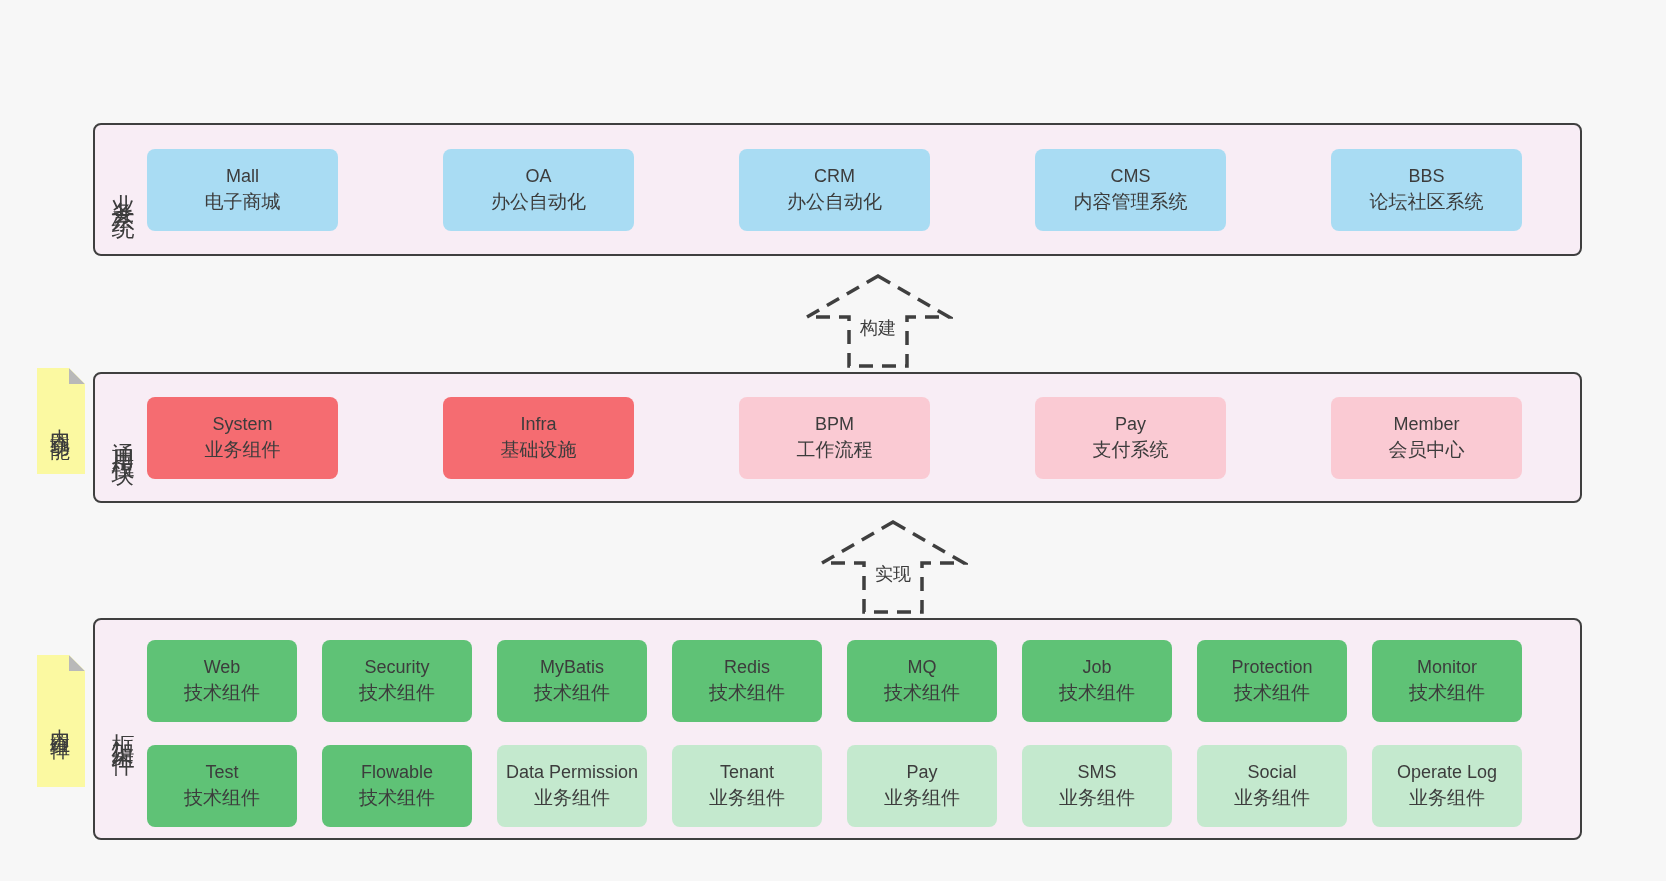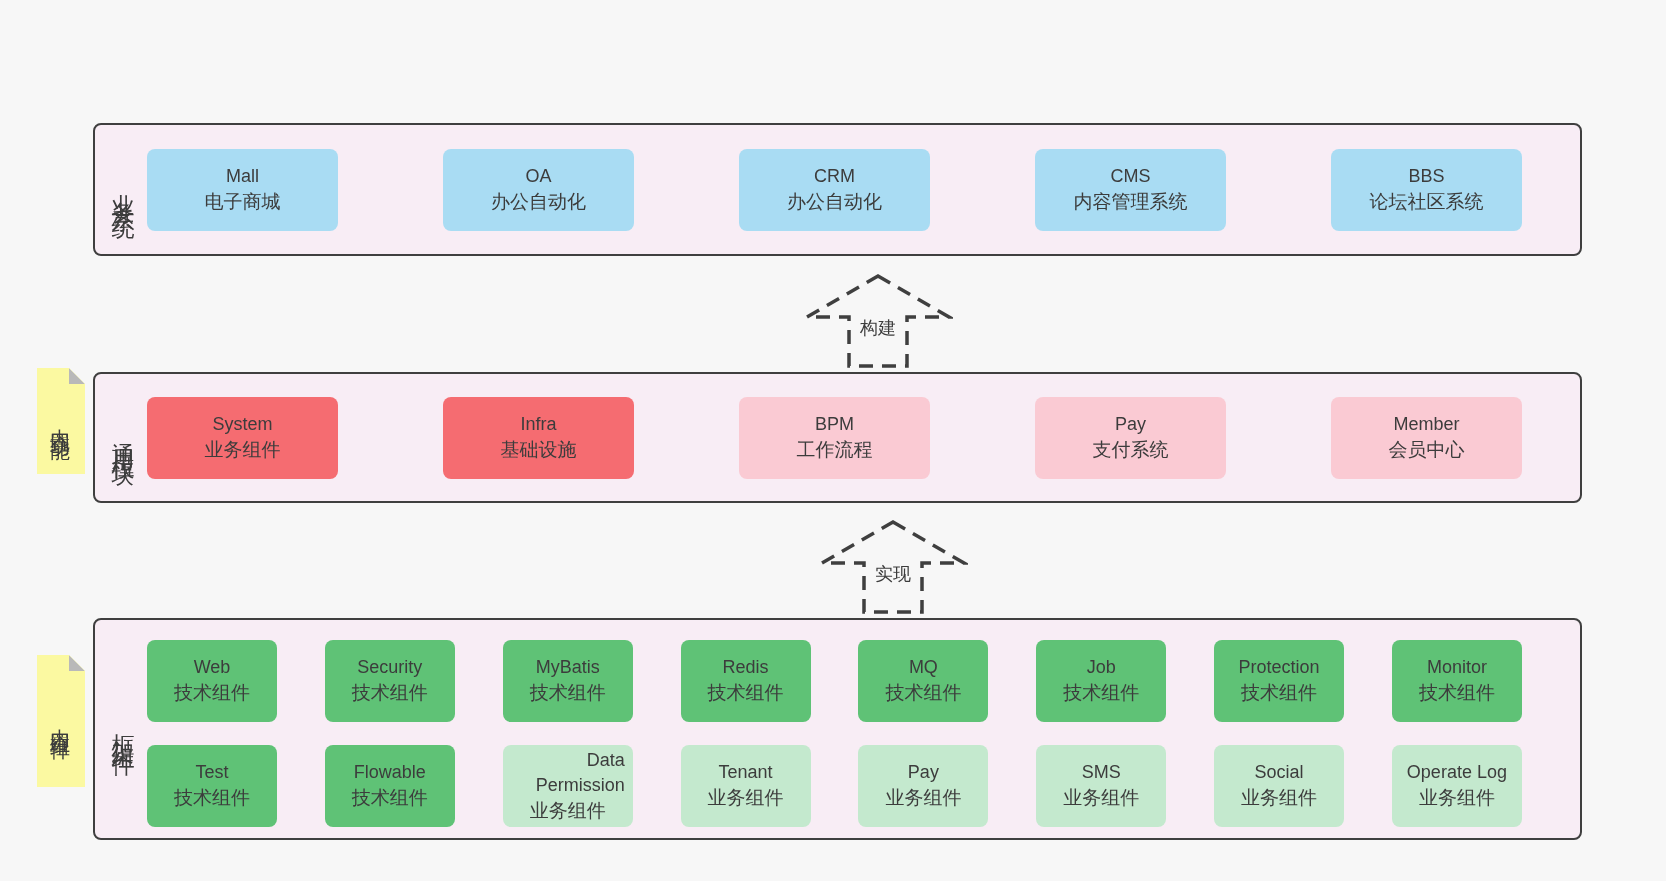--- a/index.html
+++ b/index.html
@@ -15,21 +15,21 @@
 
   .panel{position:absolute;background:var(--panel_bg);border:2px solid var(--panel_border);border-radius:8px;}
   .vlabel{position:absolute;left:8px;top:0;bottom:0;width:42px;display:flex;align-items:center;justify-content:center;
           writing-mode:vertical-rl;text-orientation:upright;font-size:23px;letter-spacing:7px;color:var(--text);}
   .row{position:absolute;left:52px;right:58px;display:flex;justify-content:space-between;align-items:center;}
   .row.full{top:0;bottom:0;}
 
   .box{display:flex;flex-direction:column;justify-content:center;align-items:center;text-align:center;
        border-radius:8px;color:var(--text);height:82px;}
   .cols6 .box{width:191px;}
-  .cols8 .box{width:130px;}
+  .cols8 .box{width:150px;}
   .bn{font-size:18px;line-height:1.4;padding:0 8px;}
   .bd{font-size:19px;line-height:1.4;}
   .box.blue{background:var(--blue);}
   .box.red{background:var(--red);}
   .box.pink{background:var(--pink);}
   .box.g1{background:var(--green_dark);}
   .box.g2{background:var(--green_light);text-align:right;}
 
   .note{position:absolute;background:var(--note_yellow);display:flex;align-items:center;justify-content:center;
         clip-path:polygon(0 0,calc(100% - 16px) 0,100% 16px,100% 100%,0 100%);}

